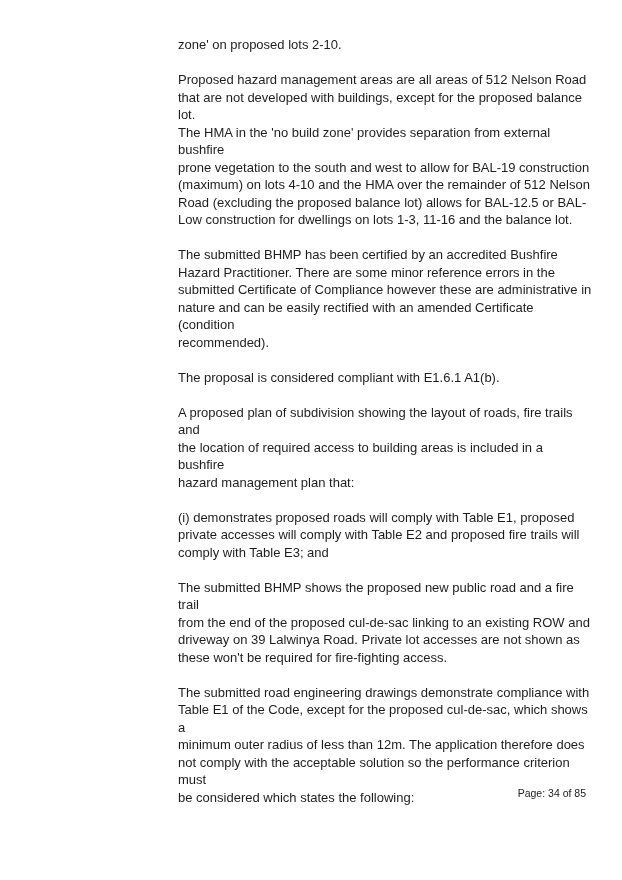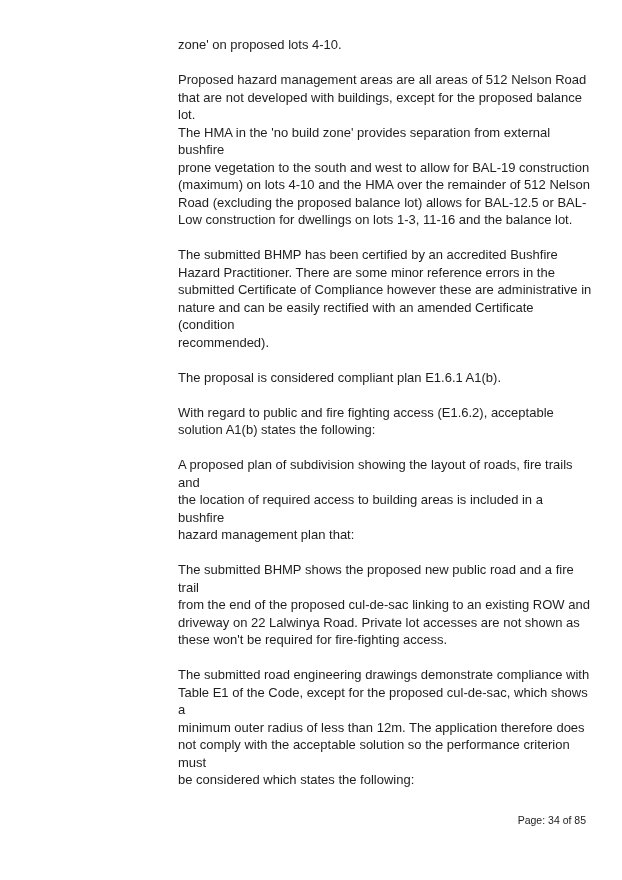--- a/index.html
+++ b/index.html
@@ -24,55 +24,56 @@
       font-size: 13px;
       line-height: 17.5px;
     }
     .content p {
       margin: 0 0 17.5px 0;
       white-space: pre-line;
     }
     .page-footer {
       position: absolute;
       left: 178px;
-      top: 813px;
+      top: 786px;
       width: 408px;
       text-align: right;
       font-size: 10.5px;
       line-height: 14px;
       color: #222222;
     }
   </style>
 </head>
 <body>
 
 <div class="page">
   <div class="content">
-    <p>zone' on proposed lots 4-10.</p>
+    <p>zone' on proposed lots 2-10.</p>
     <p>Proposed hazard management areas are all areas of 512 Nelson Road
 that are not developed with buildings, except for the proposed balance lot.
 The HMA in the 'no build zone' provides separation from external bushfire
 prone vegetation to the south and west to allow for BAL-19 construction
 (maximum) on lots 4-10 and the HMA over the remainder of 512 Nelson
 Road (excluding the proposed balance lot) allows for BAL-12.5 or BAL-
 Low construction for dwellings on lots 1-3, 11-16 and the balance lot.</p>
     <p>The submitted BHMP has been certified by an accredited Bushfire
 Hazard Practitioner. There are some minor reference errors in the
 submitted Certificate of Compliance however these are administrative in
 nature and can be easily rectified with an amended Certificate (condition
 recommended).</p>
-    <p>The proposal is considered compliant plan E1.6.1 A1(b).</p>
-    <p>With regard to public and fire fighting access (E1.6.2), acceptable
-solution A1(b) states the following:</p>
+    <p>The proposal is considered compliant with E1.6.1 A1(b).</p>
     <p>A proposed plan of subdivision showing the layout of roads, fire trails and
 the location of required access to building areas is included in a bushfire
 hazard management plan that:</p>
+    <p>(i) demonstrates proposed roads will comply with Table E1, proposed
+private accesses will comply with Table E2 and proposed fire trails will
+comply with Table E3; and</p>
     <p>The submitted BHMP shows the proposed new public road and a fire trail
 from the end of the proposed cul-de-sac linking to an existing ROW and
-driveway on 22 Lalwinya Road. Private lot accesses are not shown as
+driveway on 39 Lalwinya Road. Private lot accesses are not shown as
 these won't be required for fire-fighting access.</p>
     <p>The submitted road engineering drawings demonstrate compliance with
 Table E1 of the Code, except for the proposed cul-de-sac, which shows a
 minimum outer radius of less than 12m. The application therefore does
 not comply with the acceptable solution so the performance criterion must
 be considered which states the following:</p>
 
   </div>
   <div class="page-footer">Page: 34 of 85</div>
 </div>

